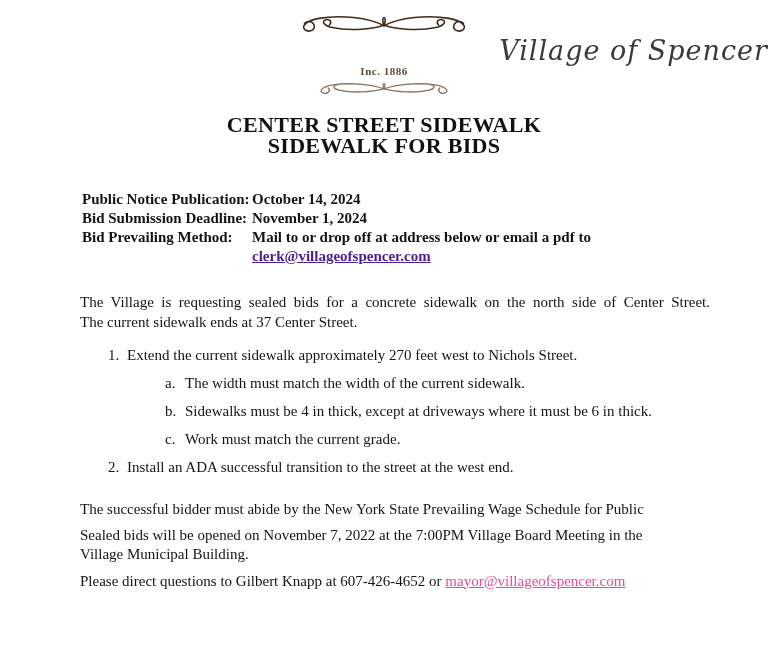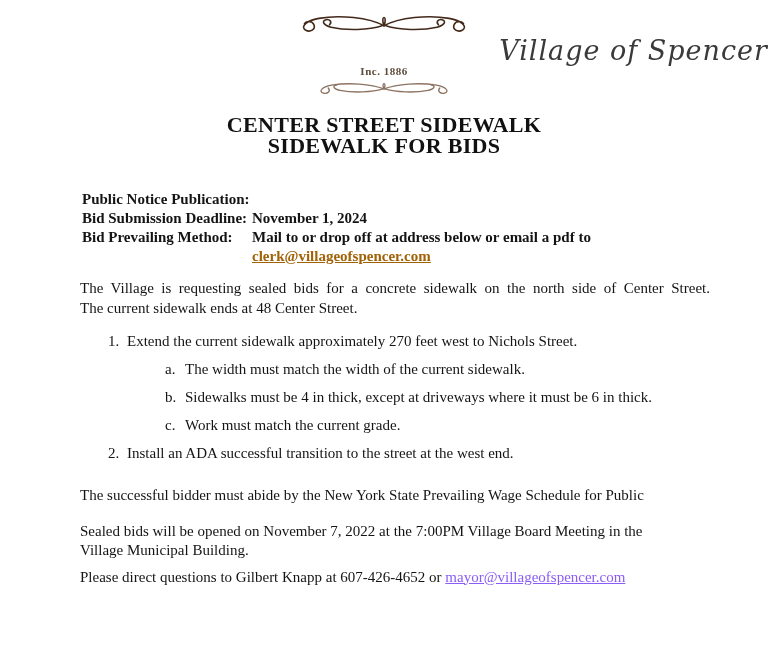--- a/index.html
+++ b/index.html
@@ -46,43 +46,43 @@
     white-space: nowrap;
   }
   
   .content { padding: 0 58px 0 80px; }
   
   .info { margin-top: 34px; margin-left: 2px; font-weight: bold; font-size: 15px; line-height: 19px; }
   .info-row { display: grid; grid-template-columns: 170px 1fr; }
   .info-label { white-space: nowrap; }
   .info-value { white-space: nowrap; }
   .link-bold {
-    color: #a16207;
+    color: #4c1d95;
     text-decoration: underline;
     font-weight: bold;
     display: inline-block;
   }
   .link {
-    color: #8b5cf6;
+    color: #ec4899;
     text-decoration: underline;
   }
   
   .para { font-size: 15px; line-height: 19.5px; }
-  .intro { margin-top: 13px; }
+  .intro { margin-top: 27px; }
   .justify-line { text-align: justify; text-align-last: justify; }
   
   .list { margin-top: 13px; font-size: 15px; }
   .list-row { display: flex; line-height: 20px; margin-top: 8px; white-space: nowrap; }
   .list-row.main { margin-left: 28px; }
   .list-row.main .marker { width: 19px; flex: 0 0 19px; }
   .list-row.sub { margin-left: 85px; }
   .list-row.sub .marker { width: 20px; flex: 0 0 20px; }
   .list-row.first { margin-top: 0; }
   .wage { margin-top: 23px; }
-  .opening { margin-top: 16px; }
+  .opening { margin-top: 6px; }
   .contact { margin-top: 6px; line-height: 20px; }
 </style>
 </head>
 <body>
 
 <div class="page">
 
   <div class="logo">
     <svg class="ornament top" width="186" height="26" viewBox="0 0 200 26">
       <g fill="none" stroke="#43291a" stroke-width="1.7" stroke-linecap="round">
@@ -109,37 +109,38 @@
   <div class="doc-title">
     <div>CENTER STREET SIDEWALK</div>
     <div>SIDEWALK FOR BIDS</div>
   </div>
 
   <div class="content">
 
     <div class="info">
       <div class="info-row">
         <div class="info-label">Public Notice Publication:</div>
+        <div class="info-value">October 14, 2024</div>
       </div>
       <div class="info-row">
         <div class="info-label">Bid Submission Deadline:</div>
         <div class="info-value">November 1, 2024</div>
       </div>
       <div class="info-row">
         <div class="info-label">Bid Prevailing Method:</div>
         <div class="info-value">
           <div>Mail to or drop off at address below or email a pdf to</div>
           <a href="#" class="link-bold">clerk@villageofspencer.com</a>
         </div>
       </div>
     </div>
 
     <div class="para intro">
       <div class="justify-line">The Village is requesting sealed bids for a concrete sidewalk on the north side of Center Street.</div>
-      <div>The current sidewalk ends at 48 Center Street.</div>
+      <div>The current sidewalk ends at 37 Center Street.</div>
     </div>
 
     <div class="list">
       <div class="list-row main first">
         <span class="marker">1.</span>
         <span>Extend the current sidewalk approximately 270 feet west to Nichols Street.</span>
       </div>
       <div class="list-row sub">
         <span class="marker">a.</span>
         <span>The width must match the width of the current sidewalk.</span>

